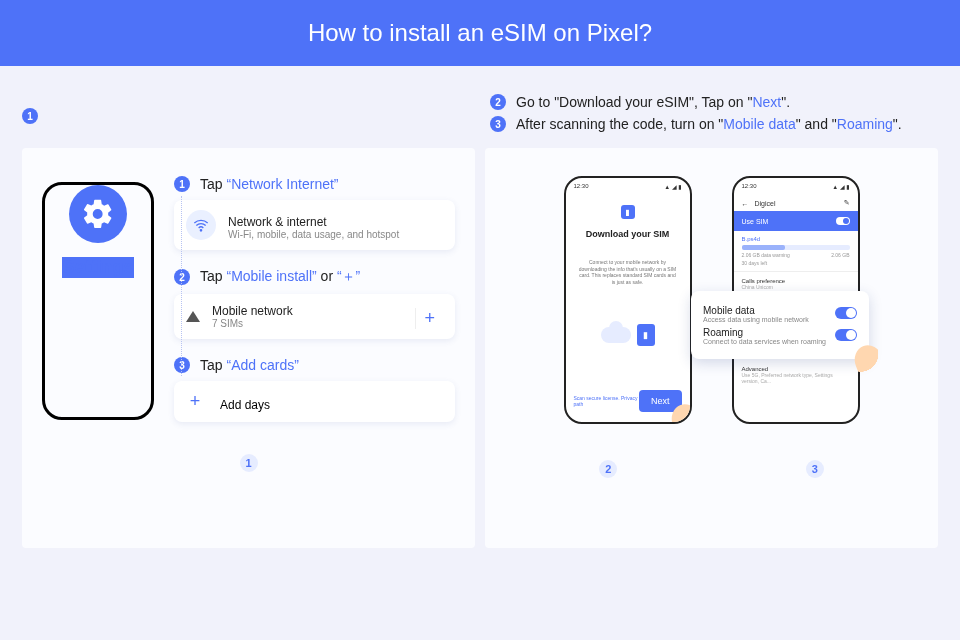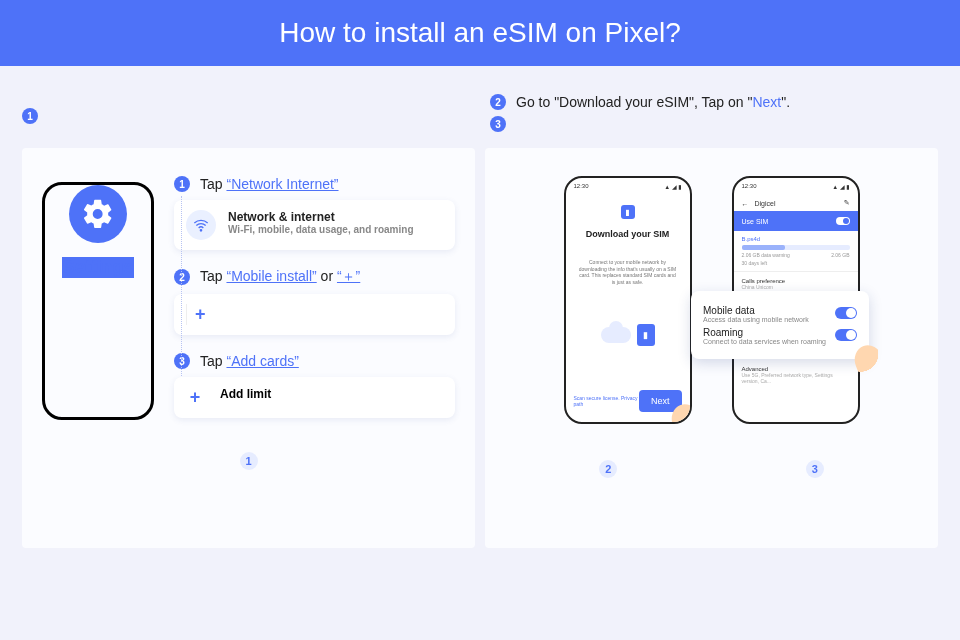--- a/index.html
+++ b/index.html
@@ -1,35 +1,35 @@
 <!DOCTYPE html>
 <html><head>
 <meta charset="utf-8">
 <style>
   *{box-sizing:border-box;margin:0;padding:0;font-family:'Segoe UI',Arial,sans-serif;}
   body{width:960px;height:640px;background:#f1f2fb;overflow:hidden;}
-  .banner{background:#4e72f8;color:#fff;height:66px;display:flex;align-items:center;justify-content:center;font-size:28px;font-weight:500;}
+  .banner{background:#4e72f8;color:#fff;height:66px;display:flex;align-items:center;justify-content:center;font-size:24px;font-weight:500;}
   .instructions{display:flex;padding:22px 22px 10px 22px;gap:20px;}
   .instr-col{flex:1;}
   .instr-row{display:flex;align-items:center;gap:10px;margin:6px 0;font-size:14px;color:#222;}
   .num{width:16px;height:16px;border-radius:50%;background:#4e72f8;color:#fff;font-size:10px;font-weight:600;display:flex;align-items:center;justify-content:center;flex-shrink:0;}
   .hl{color:#4e72f8;}
   .panels{display:flex;gap:10px;padding:0 22px;}
   .panel{flex:1;background:#fbfcff;border-radius:4px;padding:28px 20px 20px 20px;position:relative;min-height:400px;}
   
   .left-wrap{display:flex;gap:20px;}
   .phone-illustration{width:112px;height:238px;border:3px solid #000;border-radius:20px;display:flex;flex-direction:column;align-items:center;justify-content:flex-start;gap:14px;margin-top:6px;}
   .gear-circle{width:58px;height:58px;border-radius:50%;background:#4e72f8;display:flex;align-items:center;justify-content:center;}
   .gear-circle svg{width:34px;height:34px;fill:#fff;}
   .settings-label{color:#fff;font-weight:700;font-size:18px;background:#4e72f8;padding:0;}
   .phone-illustration .settings-label{color:#4e72f8;font-weight:700;font-size:18px;}
   .steps-col{flex:1;display:flex;flex-direction:column;gap:18px;position:relative;}
   .step-head{display:flex;align-items:center;gap:10px;font-size:14px;color:#222;}
-  .step-head .hl{color:#4e72f8;text-decoration:underline;}
-  .card{background:#fff;border-radius:8px;box-shadow:0 2px 6px rgba(60,80,160,0.10);display:flex;align-items:flex-start;padding:10px 12px;margin-top:8px;font-weight:bold;}
+  .step-head .hl{color:#4e72f8;}
+  .card{background:#fff;border-radius:8px;box-shadow:0 2px 6px rgba(60,80,160,0.10);display:flex;align-items:flex-end;padding:10px 12px;margin-top:8px;}
   .wifi-ico{width:30px;height:30px;border-radius:50%;background:#eaf0ff;display:flex;align-items:center;justify-content:center;color:#4e72f8;flex-shrink:0;margin-right:12px;}
   .card-text .t1{font-size:12px;color:#222;}
   .card-text .t2{font-size:10px;color:#888;}
   .card2{justify-content:space-between;}
   .card2-left{display:flex;align-items:center;gap:12px;}
   .tri{width:0;height:0;border-left:7px solid transparent;border-right:7px solid transparent;border-bottom:11px solid #555;}
   .plus-box{color:#4e72f8;font-size:18px;padding:0 8px;border-left:1px solid #eee;}
   .card3{gap:16px;}
   .plus-ico{color:#4e72f8;font-size:18px;width:18px;text-align:center;}
   .dotline{position:absolute;left:7px;top:20px;width:0;height:180px;border-left:1px dotted #b7c3f2;}
@@ -87,20 +87,23 @@
   </div>
   <div class="instr-col">
     <div class="instr-row">
       <span class="num">2</span>
       <span>
         <span>Go to "Download your eSIM", Tap on "</span><span class="hl">Next</span><span>".</span>
       </span>
     </div>
     <div class="instr-row">
       <span class="num">3</span>
+      <span>
+        <span>After scanning the code, turn on "</span><span class="hl">Mobile data</span><span>" and "</span><span class="hl">Roaming</span><span>".</span>
+      </span>
     </div>
   </div>
 </div>
 
 <div class="panels">
 
   <div class="panel">
     <div class="left-wrap">
       <div class="phone-illustration">
         <div class="gear-circle">
@@ -122,43 +125,50 @@
             <div class="wifi-ico">
               <svg width="16" height="16" viewBox="0 0 24 24" fill="none" stroke="#4e72f8" stroke-width="2">
                   <path d="M2 8.82a15 15 0 0 1 20 0"></path>
                   <path d="M5 12.86a10 10 0 0 1 14 0"></path>
                   <path d="M8.5 16.43a5 5 0 0 1 7 0"></path>
                   <circle cx="12" cy="20" r="1" fill="#4e72f8"></circle>
                 </svg>
             </div>
             <div class="card-text">
               <div class="t1">Network &amp; internet</div>
-              <div class="t2">Wi-Fi, mobile, data usage, and roaming</div>
+              <div class="t2">Wi-Fi, mobile, data usage, and hotspot</div>
             </div>
           </div>
         </div>
 
         <div>
           <div class="step-head">
             <span class="num">2</span>
             <span><span>Tap </span><span class="hl">“Mobile install”</span><span> or </span><span class="hl">“＋”</span></span>
           </div>
           <div class="card card2">
+            <div class="card2-left">
+              <div class="tri"></div>
+              <div class="card-text">
+                <div class="t1">Mobile network</div>
+                <div class="t2">7 SIMs</div>
+              </div>
+            </div>
             <div class="plus-box">+</div>
           </div>
         </div>
 
         <div>
           <div class="step-head">
             <span class="num">3</span>
             <span><span>Tap </span><span class="hl">“Add cards”</span></span>
           </div>
           <div class="card card3">
             <div class="plus-ico">+</div>
-            <div class="t1" style="font-size:12px;">Add limit</div>
+            <div class="t1" style="font-size:12px;">Add days</div>
           </div>
         </div>
       </div>
     </div>
     <div class="badge-row">
         <span class="badge">1</span>
       </div>
   </div>
 
   <div class="panel">

